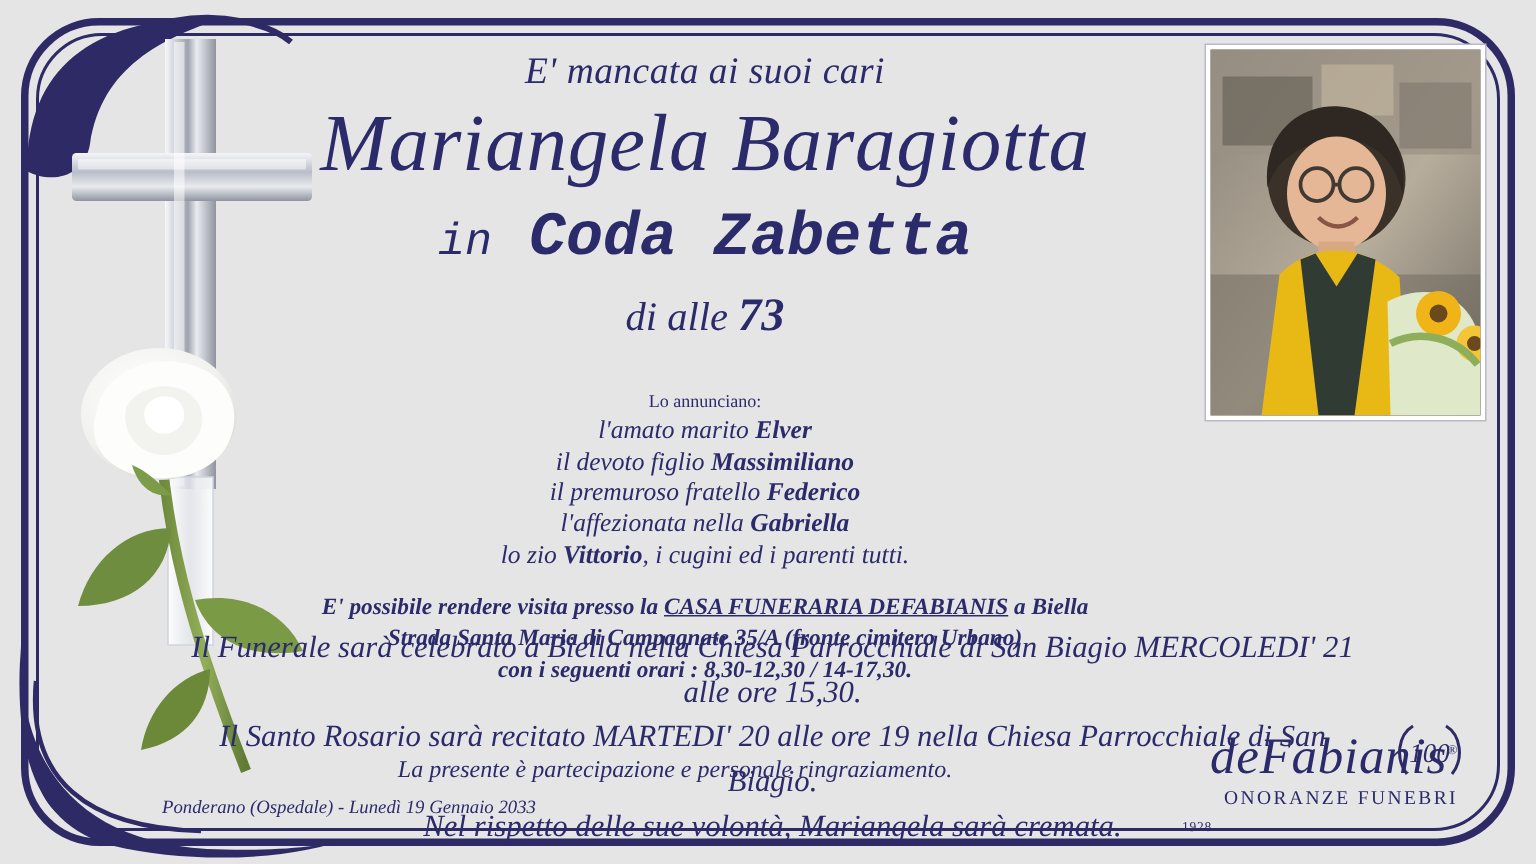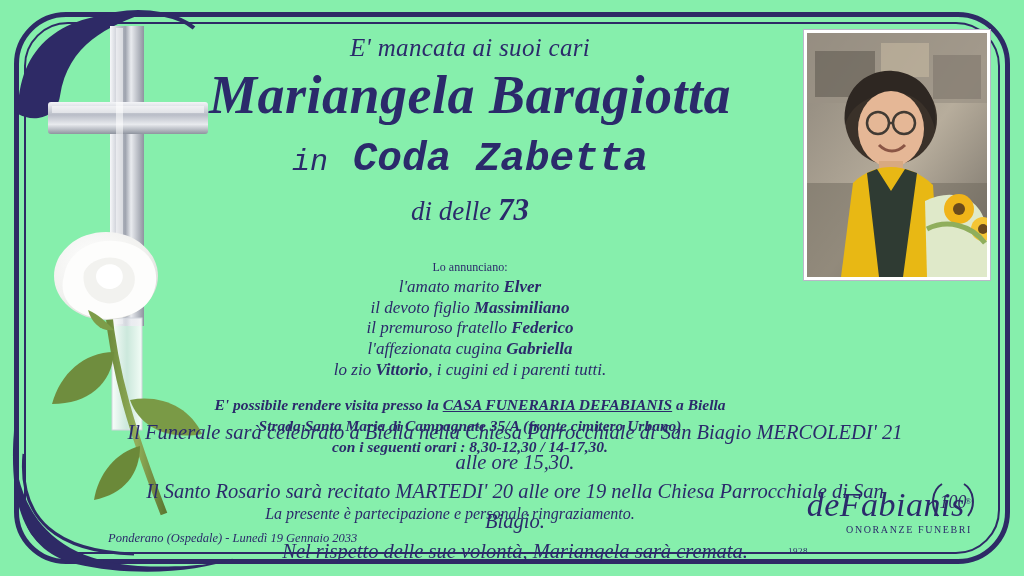--- a/index.html
+++ b/index.html
@@ -4,21 +4,21 @@
 <style>
   html, body {
     margin: 0;
     padding: 0;
     background: #ffffff;
   }
   #page {
     position: relative;
     width: 1024px;
     height: 576px;
-    background: #86efac;
+    background: #e5e5e5;
     overflow: hidden;
     font-family: "Liberation Serif", serif;
     color: #2b2a6b;
   }
 
   
   .border-frame {
     position: absolute;
     left: 14px;
     top: 12px;
@@ -93,21 +93,21 @@
     text-align: center;
   }
   .line-intro {
     font-style: italic;
     font-size: 25px;
     letter-spacing: .3px;
     margin: 6px 0 2px 0;
   }
   .name-main {
     font-size: 54px;
-    font-weight: bold;
+    font-weight: normal;
     font-style: italic;
     letter-spacing: .5px;
     margin: 2px 0 0 0;
     white-space: nowrap;
   }
   .name-second {
     font-size: 41px;
     font-style: italic;
     margin: 10px 0 0 0;
     font-family: Liberation Mono, monospace;
@@ -185,21 +185,21 @@
     height: 66px;
     text-align: right;
   }
   .logo-name {
     font-size: 34px;
     font-style: italic;
     letter-spacing: .5px;
     line-height: 1;
   }
   .logo-sub {
-    font-size: 10px;
+    font-size: 13px;
     letter-spacing: 1.6px;
     margin-top: 2px;
   }
   .logo-year {
     position: absolute;
     left: 6px;
     bottom: -2px;
     font-size: 9px;
     letter-spacing: .5px;
   }
@@ -335,38 +335,38 @@
   </div>
 
   <div class="center-col">
     <div class="line-intro">E' mancata ai suoi cari</div>
     <div class="name-main">Mariangela Baragiotta</div>
     <div class="name-second">
       <span class="small-in">in</span>
       <b>Coda Zabetta</b>
     </div>
     <div class="age-line">
-      <span>di delle</span>
+      <span>di alle</span>
       <span class="num">73</span>
     </div>
 
     <div class="announce-label">Lo annunciano:</div>
 
     <div class="rel-line">
       <div>
         <span>l'amato marito </span><b>Elver</b><span></span>
       </div>
       <div>
         <span>il devoto figlio </span><b>Massimiliano</b><span></span>
       </div>
       <div>
         <span>il premuroso fratello </span><b>Federico</b><span></span>
       </div>
       <div>
-        <span>l'affezionata cugina </span><b>Gabriella</b><span></span>
+        <span>l'affezionata nella </span><b>Gabriella</b><span></span>
       </div>
       <div>
         <span>lo zio </span><b>Vittorio</b><span>, i cugini ed i parenti tutti.</span>
       </div>
     </div>
 
     <div class="visit-block">
       <div>
         <span>E' possibile rendere visita presso la </span><span class="underline">CASA FUNERARIA DEFABIANIS</span><span> a Biella</span>
       </div>

